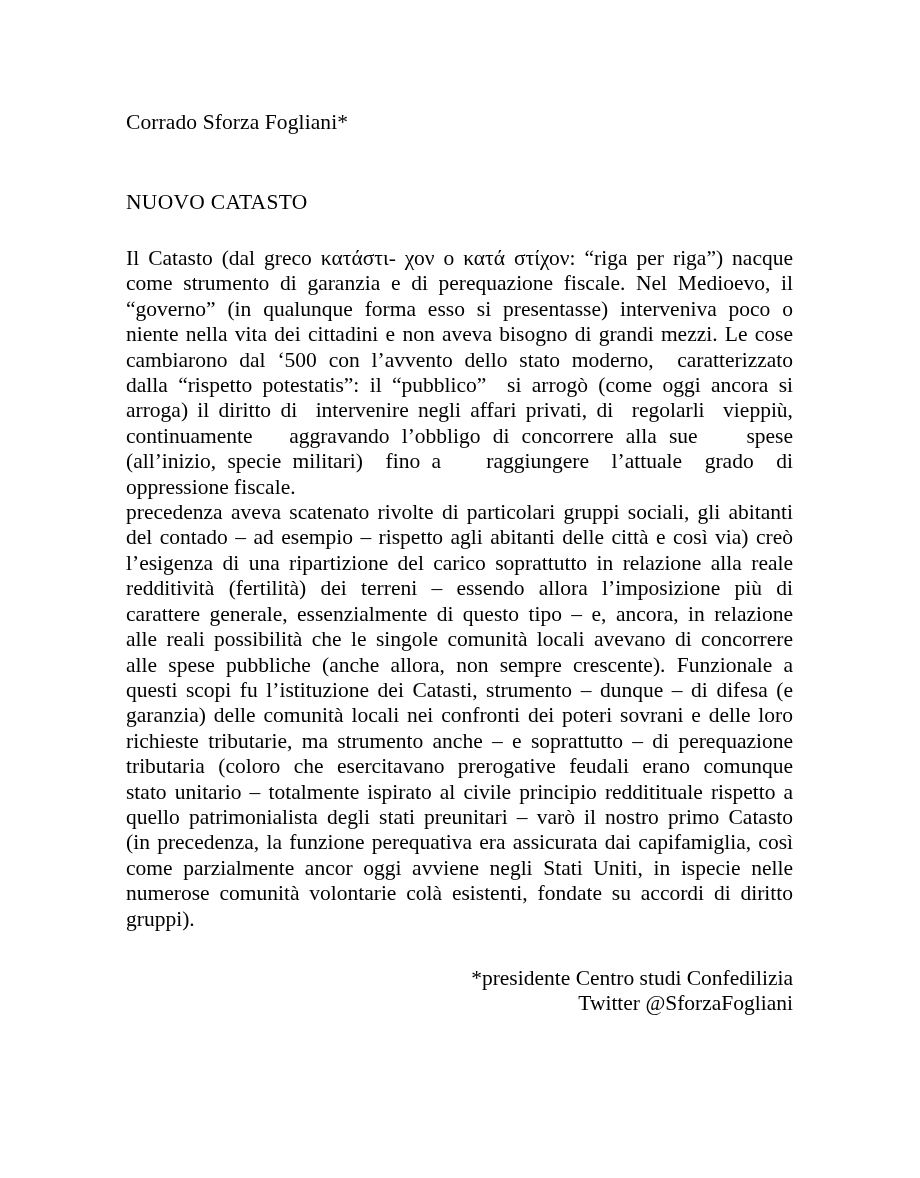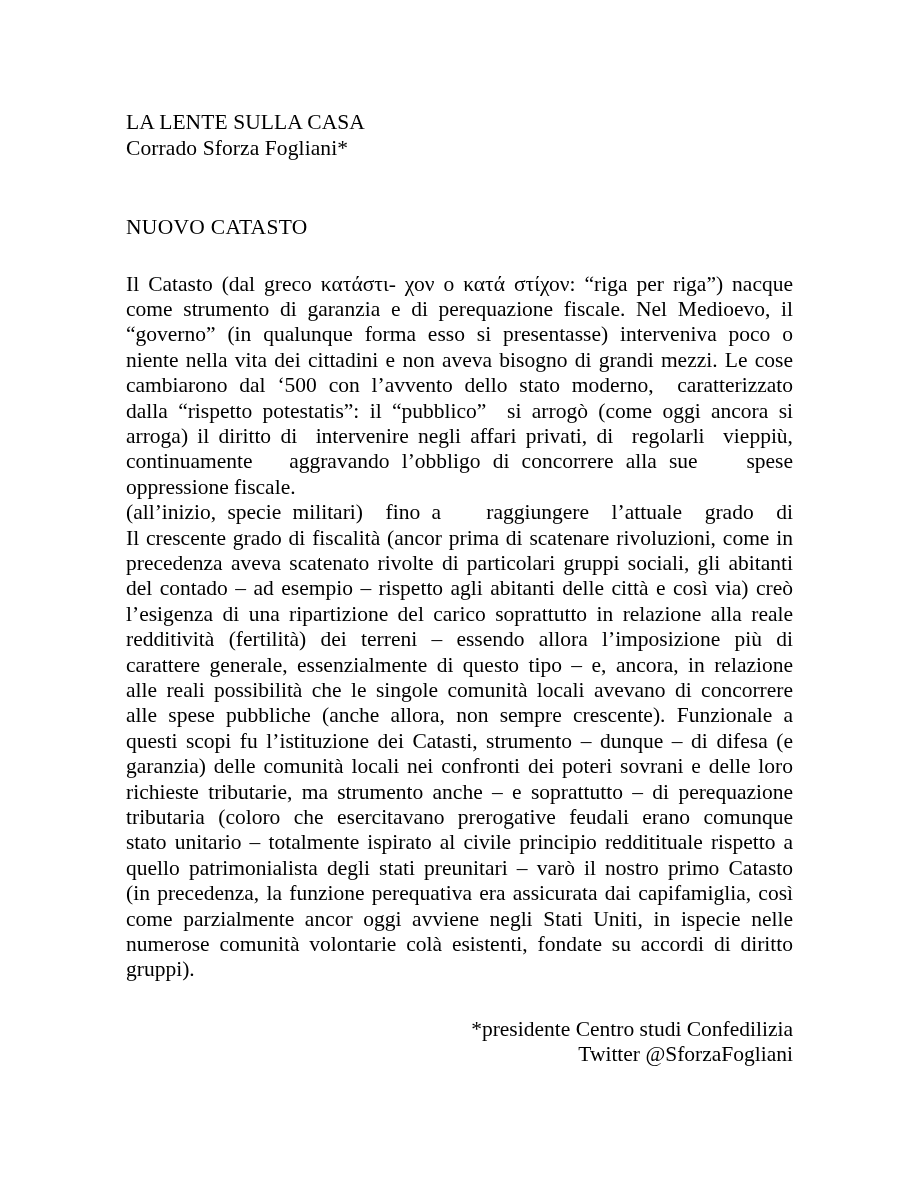--- a/index.html
+++ b/index.html
@@ -67,38 +67,36 @@
   .signature .handle {
   }
 </style>
 </head>
 <body>
 
 <div class="page">
   <div class="content">
 
     <div class="masthead">
-      <div>LA LENTE SULLA CASA</div>
       <div class="byline">Corrado Sforza Fogliani*</div>
     </div>
 
     <div class="section-title">NUOVO CATASTO</div>
 
     <div class="body-block">
         <span class="ln">Il Catasto (dal greco κατάστι- χον ο κατά στίχον: “riga per riga”) nacque</span>
         <span class="ln">come strumento di garanzia e di perequazione fiscale. Nel Medioevo, il</span>
         <span class="ln">“governo” (in qualunque forma esso si presentasse) interveniva poco o</span>
         <span class="ln">niente nella vita dei cittadini e non aveva bisogno di grandi mezzi. Le cose</span>
         <span class="ln">cambiarono dal ‘500 con l’avvento dello stato moderno,  caratterizzato</span>
         <span class="ln">dalla “rispetto potestatis”: il “pubblico”  si arrogò (come oggi ancora si</span>
         <span class="ln">arroga) il diritto di  intervenire negli affari privati, di  regolarli  vieppiù,</span>
         <span class="ln">continuamente   aggravando l’obbligo di concorrere alla sue    spese</span>
+        <span class="ln">(all’inizio, specie militari)  fino a    raggiungere  l’attuale  grado  di</span>
         <span class="ln last">oppressione fiscale.</span>
-        <span class="ln">(all’inizio, specie militari)  fino a    raggiungere  l’attuale  grado  di</span>
-        <span class="ln">Il crescente grado di fiscalità (ancor prima di scatenare rivoluzioni, come in</span>
         <span class="ln">precedenza aveva scatenato rivolte di particolari gruppi sociali, gli abitanti</span>
         <span class="ln">del contado – ad esempio – rispetto agli abitanti delle città e così via) creò</span>
         <span class="ln">l’esigenza di una ripartizione del carico soprattutto in relazione alla reale</span>
         <span class="ln">redditività (fertilità) dei terreni – essendo allora l’imposizione più di</span>
         <span class="ln">carattere generale, essenzialmente di questo tipo – e, ancora, in relazione</span>
         <span class="ln">alle reali possibilità che le singole comunità locali avevano di concorrere</span>
         <span class="ln">alle spese pubbliche (anche allora, non sempre crescente). Funzionale a</span>
         <span class="ln">questi scopi fu l’istituzione dei Catasti, strumento – dunque – di difesa (e</span>
         <span class="ln">garanzia) delle comunità locali nei confronti dei poteri sovrani e delle loro</span>
         <span class="ln">richieste tributarie, ma strumento anche – e soprattutto – di perequazione</span>

